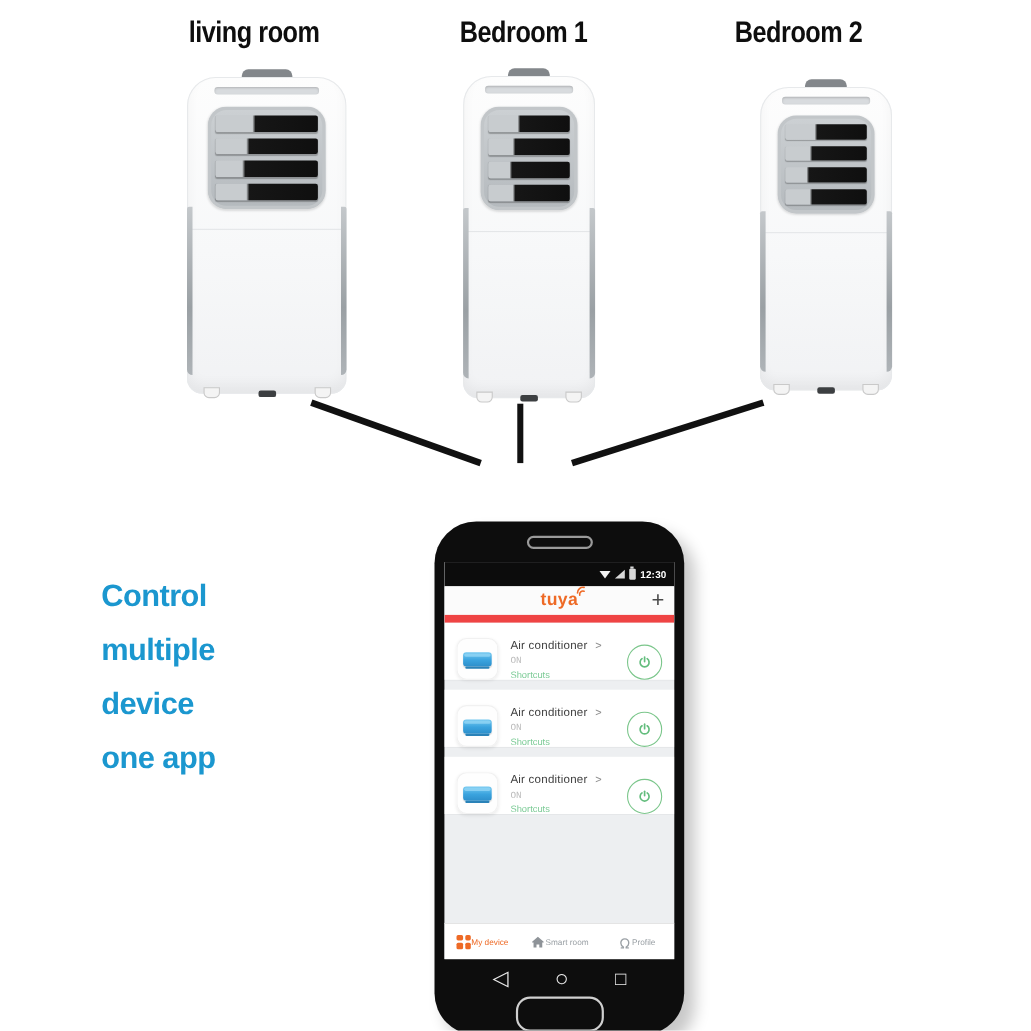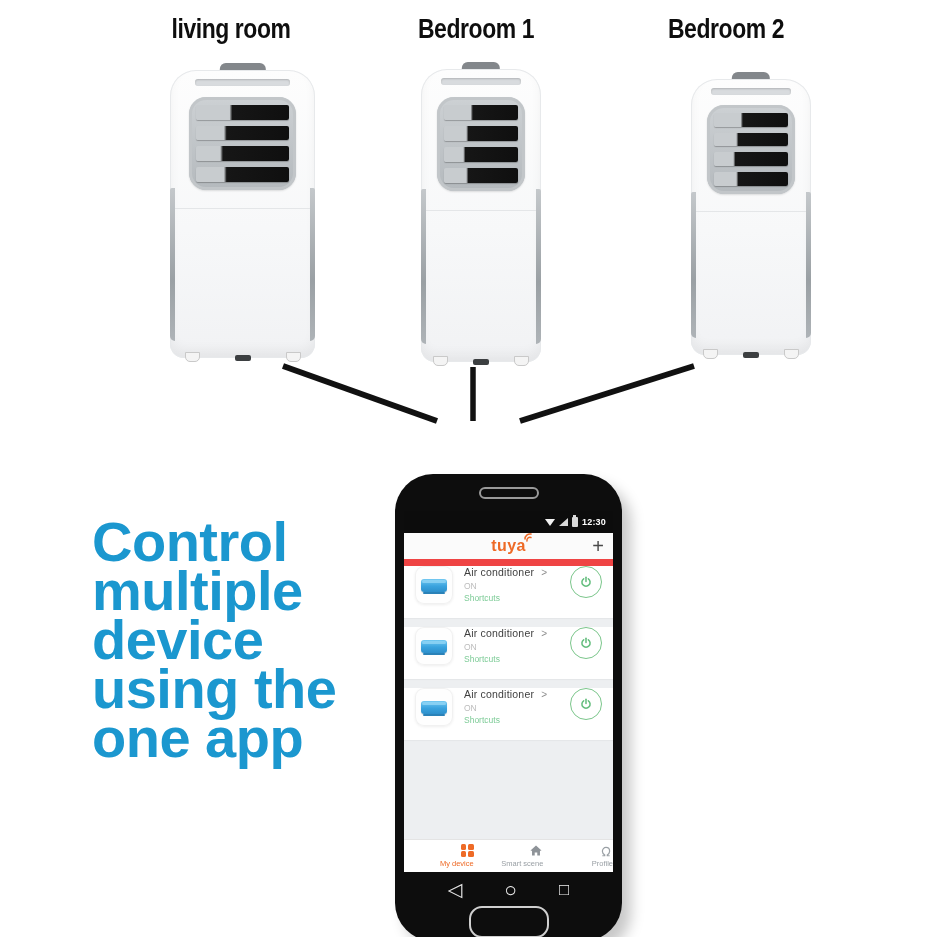--- a/index.html
+++ b/index.html
@@ -39,21 +39,21 @@
   .ac-foot.left{left:10%;}
   .ac-foot.right{right:10%;}
   .ac-plug{position:absolute;bottom:-3px;left:50%;transform:translateX(-50%);
            width:16px;height:6px;background:#3c3f41;border-radius:2px;}
 
   
   .lines{position:absolute;left:0;top:0;pointer-events:none;}
 
   
   .caption{position:absolute;left:92px;top:517px;color:#1b97cf;
-           font-size:56px;font-weight:700;line-height:49px;letter-spacing:-0.5px;}
+           font-size:28px;font-weight:700;line-height:49px;letter-spacing:-0.5px;}
 
   
   .phone{position:absolute;left:360px;top:474px;width:227px;height:467px;
          background:#0d0d0d;border-radius:38px;
          box-shadow:9px 10px 14px rgba(0,0,0,0.22);margin-left:35px;}
   .speaker{position:absolute;top:13px;left:50%;transform:translateX(-50%);
            width:56px;height:8px;border:2px solid #9a9a9a;border-radius:8px;}
   .screen{position:absolute;left:9px;top:37px;width:209px;height:361px;background:#edeff1;
           display:flex;flex-direction:column;overflow:hidden;}
   .statusbar{height:22px;flex:none;background:#0c0c0c;display:flex;align-items:center;
@@ -64,42 +64,42 @@
   .sb-batt{width:6px;height:10px;background:#d9d9d9;border-radius:1px;position:relative;}
   .sb-batt::before{content:"";position:absolute;top:-2px;left:1.5px;width:3px;height:2px;background:#d9d9d9;}
   .sb-time{color:#ffffff;font-size:9px;font-weight:700;letter-spacing:0.2px;}
   .appheader{height:26px;flex:none;background:#fbfbfb;border-bottom:7px solid #ef4444;
              display:flex;align-items:center;justify-content:center;position:relative;}
   .logo{color:#ee6a26;font-size:16px;font-weight:700;letter-spacing:0.4px;position:relative;}
   .logo svg{position:absolute;right:-9px;top:-5px;}
   .addbtn{position:absolute;right:9px;top:0;height:26px;display:flex;align-items:center;
           color:#4a4a4a;font-size:20px;font-weight:400;cursor:pointer;}
   .cards{flex:1;display:flex;flex-direction:column;row-gap:9px;}
-  .card{height:52px;flex:none;background:#ffffff;display:flex;align-items:flex-start;
+  .card{height:52px;flex:none;background:#ffffff;display:flex;align-items:flex-end;
         padding:0 11px;box-shadow:0 1px 1px rgba(0,0,0,0.03);}
   .iconbox{width:38px;height:38px;flex:none;background:#fefefe;border-radius:9px;
            box-shadow:inset 0 0 0 1px #f1f1f1, 0 1px 3px rgba(0,0,0,0.07);
            display:flex;align-items:center;justify-content:center;}
   .acicon{width:26px;height:13px;border-radius:3px;position:relative;
           background:linear-gradient(180deg,#74c9f1 0%,#3aa3de 55%,#2d8fcb 100%);
           box-shadow:0 1px 1px rgba(0,0,0,0.15);}
   .acicon::before{content:"";position:absolute;top:1px;left:1px;right:1px;height:3px;
                   background:#8ed4f5;border-radius:2px;opacity:0.85;}
   .acicon::after{content:"";position:absolute;bottom:-2px;left:2px;right:2px;height:2px;
                  background:#2a82b8;border-radius:1px;}
   .devtext{flex:1;margin-left:11px;display:flex;flex-direction:column;}
   .devname{font-size:10.5px;color:#3f3f3f;letter-spacing:0.2px;display:flex;align-items:center;}
   .chev{margin-left:7px;color:#8e8e8e;font-size:10px;}
-  .devstatus{font-size:8.5px;color:#bcbcbc;margin-top:2.5px;}
+  .devstatus{font-size:8.5px;color:#bcbcbc;margin-top:2.5px;font-family:Liberation Mono, monospace;}
   .devshortcut{font-size:8.5px;color:#7ccb96;margin-top:2.5px;cursor:pointer;}
   .powerbtn{width:30px;height:30px;flex:none;border:1.6px solid #7bc68b;border-radius:50%;
             display:flex;align-items:center;justify-content:center;cursor:pointer;background:#fff;}
   .tabbar{height:32px;flex:none;background:#ffffff;border-top:1px solid #e4e4e4;
           display:flex;align-items:center;}
-  .tab{flex:1;display:flex;flex-direction:column;align-items:flex-end;justify-content:center;
+  .tab{flex:1;display:flex;flex-direction:row;align-items:flex-start;justify-content:center;
        cursor:pointer;}
   .tab .tlabel{font-size:7.5px;margin-top:2px;color:#9aa0a5;}
   .tab.active .tlabel{color:#ee6a26;}
   .gridicon{width:13px;height:13px;display:grid;grid-template-columns:1fr 1fr;gap:1.5px;}
   .gridicon i{background:#ee6a26;border-radius:1.5px;}
   .navbar{position:absolute;left:9px;top:398px;width:209px;height:34px;
           display:flex;align-items:center;justify-content:center;gap:42px;}
   .nav-glyph{color:#ececec;font-size:19px;line-height:1;cursor:pointer;}
   .homebtn{position:absolute;left:50%;top:432px;transform:translateX(-50%);
            width:76px;height:28px;border:2px solid #cfcfcf;border-radius:13px;cursor:pointer;}
@@ -173,21 +173,20 @@
   <svg class="lines" width="937" height="937">
     <line x1="283" y1="366" x2="437" y2="421" stroke="#111111" stroke-width="6"></line>
     <line x1="473" y1="367" x2="473" y2="421" stroke="#111111" stroke-width="5.5"></line>
     <line x1="694" y1="366" x2="520" y2="421" stroke="#111111" stroke-width="6"></line>
   </svg>
 
   <div class="caption">
     <div>Control</div>
     <div>multiple</div>
     <div>device</div>
-    <div>using the</div>
     <div>one app</div>
   </div>
 
   <div class="phone">
     <div class="speaker"></div>
 
     <div class="screen">
 
       <div class="statusbar">
         <span class="sb-wifi"></span>
@@ -278,21 +277,21 @@
               <i></i>
               <i></i>
               <i></i>
             </div>
           <span class="tlabel">My device</span>
         </div>
         <div class="tab">
           <svg width="14" height="13" viewBox="0 0 24 22">
             <path d="M3 10.5L12 2.5l9 8v1h-2.2v8h-4.6v-5h-4.4v5H5.2v-8H3z" fill="#8e9398"></path>
           </svg>
-          <span class="tlabel">Smart scene</span>
+          <span class="tlabel">Smart room</span>
         </div>
         <div class="tab">
           <svg width="14" height="13" viewBox="0 0 24 22">
             <path d="M6.5 20h3.3v-1.4C7.4 17.2 5.8 15 5.8 12.4 5.8 8.6 8.5 5.8 12 5.8s6.2 2.8 6.2 6.6c0 2.6-1.6 4.8-4 6.2V20h3.3" fill="none" stroke="#9aa0a5" stroke-width="2.1" stroke-linecap="round"></path>
           </svg>
           <span class="tlabel">Profile</span>
         </div>
       </div>
 
     </div>

